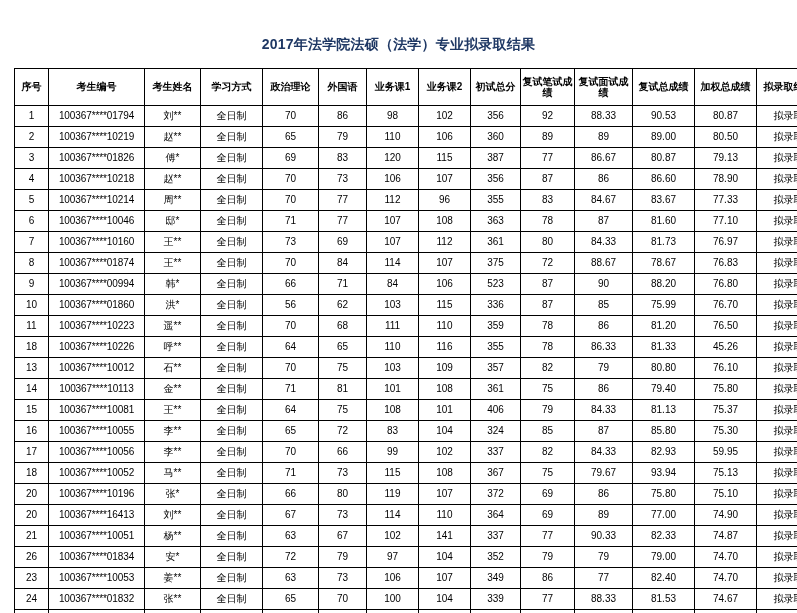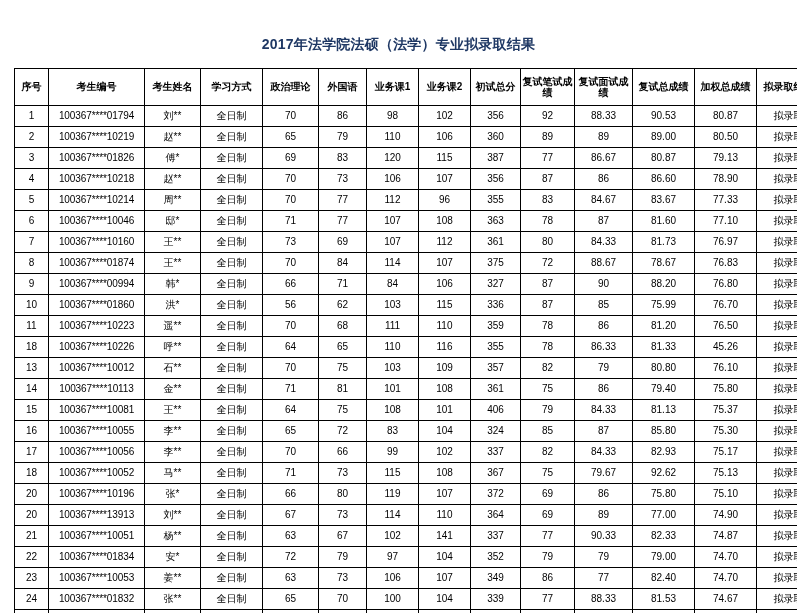--- a/index.html
+++ b/index.html
@@ -248,21 +248,21 @@
         </tr>
         <tr>
           <td class="num">9</td>
           <td class="id">100367****00994</td>
           <td class="name">韩*</td>
           <td class="mode">全日制</td>
           <td class="num">66</td>
           <td class="num">71</td>
           <td class="num">84</td>
           <td class="num">106</td>
-          <td class="num">327</td>
+          <td class="num">523</td>
           <td class="num">87</td>
           <td class="num">90</td>
           <td class="num">88.20</td>
           <td class="num">76.80</td>
           <td class="result">拟录取</td>
         </tr>
         <tr>
           <td class="num">10</td>
           <td class="id">100367****01860</td>
           <td class="name">洪*</td>
@@ -380,36 +380,36 @@
           <td class="name">李**</td>
           <td class="mode">全日制</td>
           <td class="num">70</td>
           <td class="num">66</td>
           <td class="num">99</td>
           <td class="num">102</td>
           <td class="num">337</td>
           <td class="num">82</td>
           <td class="num">84.33</td>
           <td class="num">82.93</td>
-          <td class="num">75.17</td>
+          <td class="num">59.95</td>
           <td class="result">拟录取</td>
         </tr>
         <tr>
           <td class="num">18</td>
           <td class="id">100367****10052</td>
           <td class="name">马**</td>
           <td class="mode">全日制</td>
           <td class="num">71</td>
           <td class="num">73</td>
           <td class="num">115</td>
           <td class="num">108</td>
           <td class="num">367</td>
           <td class="num">75</td>
           <td class="num">79.67</td>
-          <td class="num">92.62</td>
+          <td class="num">93.94</td>
           <td class="num">75.13</td>
           <td class="result">拟录取</td>
         </tr>
         <tr>
           <td class="num">20</td>
           <td class="id">100367****10196</td>
           <td class="name">张*</td>
           <td class="mode">全日制</td>
           <td class="num">66</td>
           <td class="num">80</td>
@@ -417,21 +417,21 @@
           <td class="num">107</td>
           <td class="num">372</td>
           <td class="num">69</td>
           <td class="num">86</td>
           <td class="num">75.80</td>
           <td class="num">75.10</td>
           <td class="result">拟录取</td>
         </tr>
         <tr>
           <td class="num">20</td>
-          <td class="id">100367****13913</td>
+          <td class="id">100367****16413</td>
           <td class="name">刘**</td>
           <td class="mode">全日制</td>
           <td class="num">67</td>
           <td class="num">73</td>
           <td class="num">114</td>
           <td class="num">110</td>
           <td class="num">364</td>
           <td class="num">69</td>
           <td class="num">89</td>
           <td class="num">77.00</td>
@@ -448,21 +448,21 @@
           <td class="num">102</td>
           <td class="num">141</td>
           <td class="num">337</td>
           <td class="num">77</td>
           <td class="num">90.33</td>
           <td class="num">82.33</td>
           <td class="num">74.87</td>
           <td class="result">拟录取</td>
         </tr>
         <tr>
-          <td class="num">22</td>
+          <td class="num">26</td>
           <td class="id">100367****01834</td>
           <td class="name">安*</td>
           <td class="mode">全日制</td>
           <td class="num">72</td>
           <td class="num">79</td>
           <td class="num">97</td>
           <td class="num">104</td>
           <td class="num">352</td>
           <td class="num">79</td>
           <td class="num">79</td>

